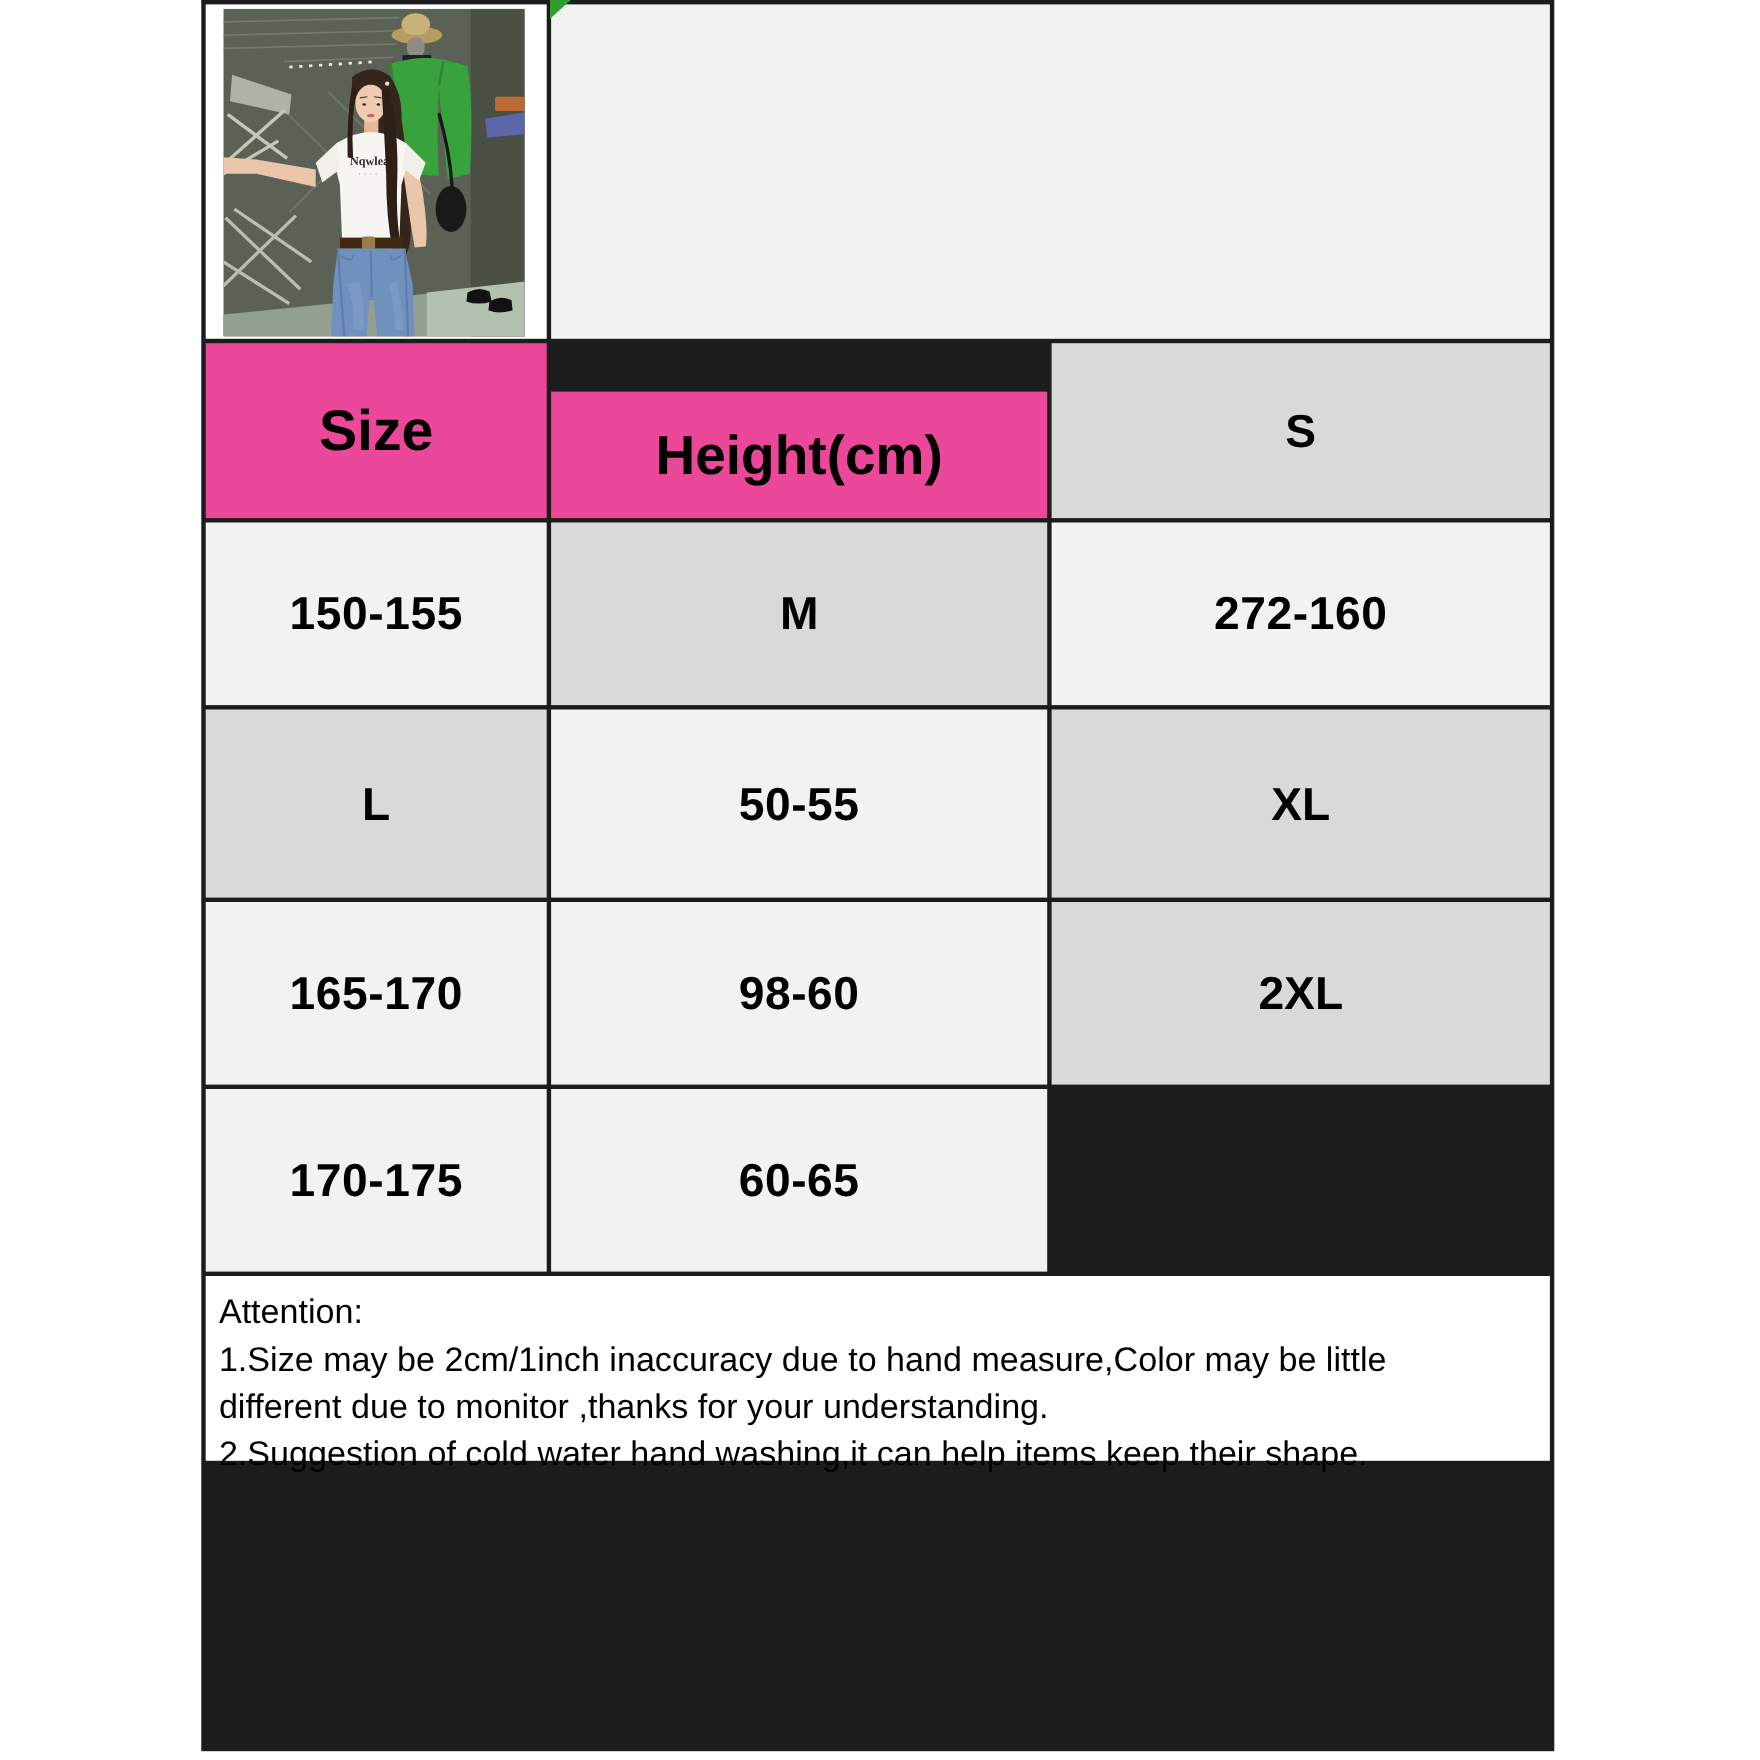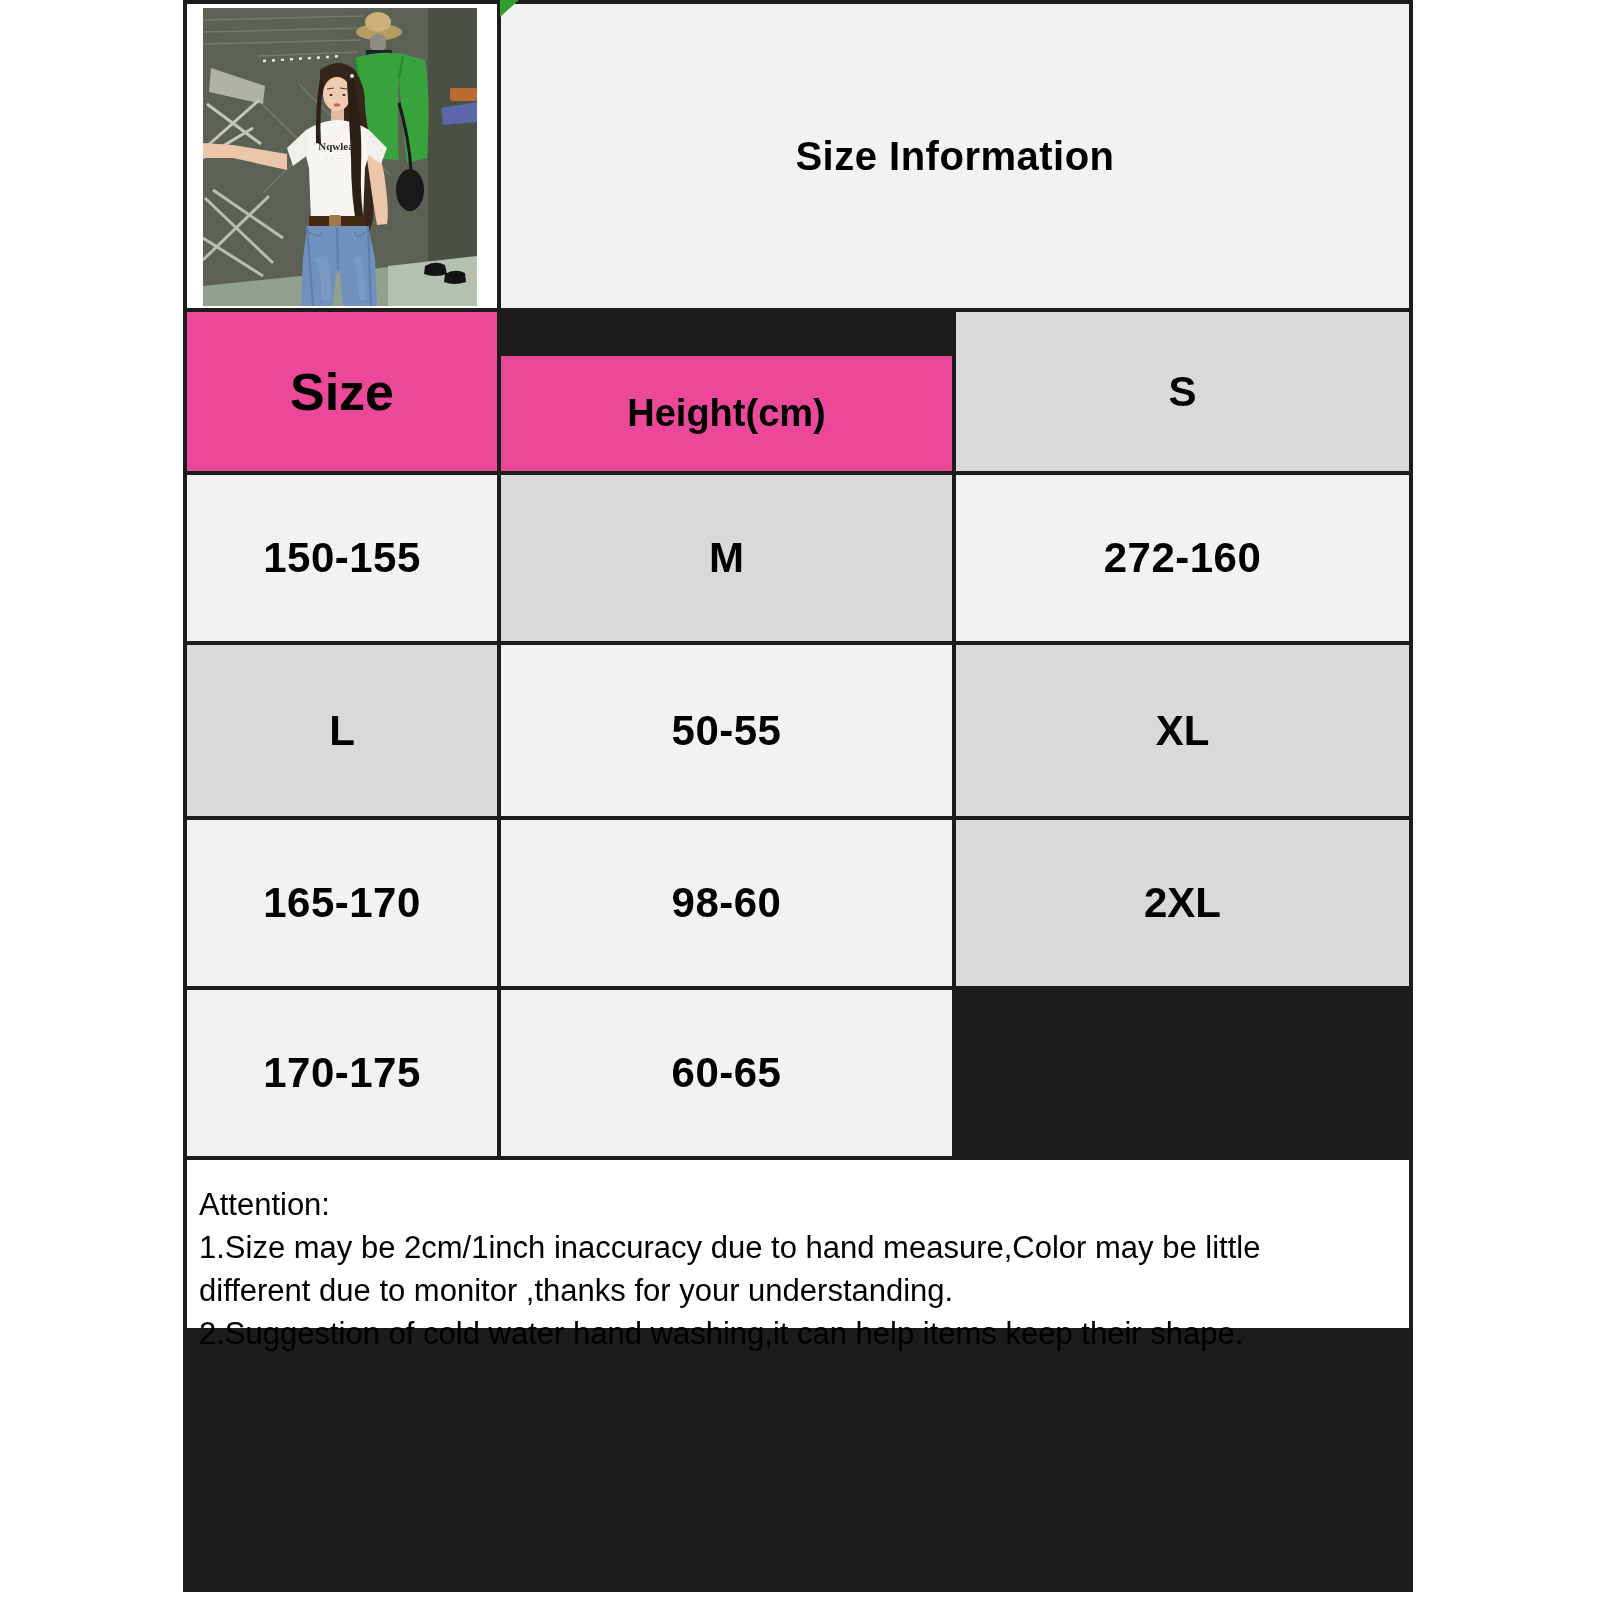--- a/index.html
+++ b/index.html
@@ -15,25 +15,25 @@
     grid-template-rows:304px 159px 166px 171px 166px 166px 168px 256px;
   }
   .cell{display:flex;align-items:center;justify-content:center;}
   .photo-cell{background:#ffffff;box-sizing:border-box;padding:4px 20px 2px 16px;}
   .photo-cell svg{display:block;width:274px;height:298px;}
   .title-cell{grid-column:2/4;background:#f2f2f2;position:relative;font-weight:bold;font-size:40px;letter-spacing:0.5px;}
   .green-flag{position:absolute;top:-4px;left:-1px;width:0;height:0;
     border-top:17px solid #2f9e2f;border-right:19px solid transparent;}
   .hdr{background:#ec4899;font-weight:bold;}
   .hdr-size{font-size:52px;}
-  .hdr-unit{font-size:38px;margin-top:44px;}
+  .hdr-unit{font-size:50px;margin-top:44px;}
   .size-cell{background:#d9d9d9;font-weight:bold;font-size:42px;}
   .data-cell{background:#f2f2f2;font-weight:bold;font-size:42px;letter-spacing:0.5px;text-align:right;}
   .attention{grid-column:1/4;background:#ffffff;box-sizing:border-box;
-    padding:23px 12px;font-size:31px;line-height:43px;display:block;}
+    padding:11px 12px;font-size:31px;line-height:43px;display:block;}
   .attention div{white-space:nowrap;}
 </style>
 </head>
 <body>
 
 <div class="canvas">
   <div class="sheet">
 
     <div class="photo-cell">
       <svg viewBox="0 0 274 298" preserveAspectRatio="none">
@@ -117,21 +117,20 @@
           <path d="M106 224 Q118 232 118 224" stroke="#5d7dab" stroke-width="1.5" fill="none"></path>
           <path d="M162 224 Q152 232 152 224" stroke="#5d7dab" stroke-width="1.5" fill="none"></path>
           <path d="M112 250 Q120 270 118 292 L128 292 Q128 266 124 248 Z" fill="#86a1ca" opacity="0.5"></path>
           <path d="M150 250 Q156 270 156 292 L164 292 Q162 266 158 248 Z" fill="#86a1ca" opacity="0.5"></path>
         </g>
       </svg>
     </div>
 
     <div class="cell title-cell">
       <span class="green-flag"></span>
-      <span>Size Information</span>
     </div>
 
     <div class="cell hdr hdr-size">Size</div>
     <div class="cell hdr hdr-unit">Height(cm)</div>
 
     <div class="cell size-cell">S</div>
     <div class="cell data-cell">150-155</div>
 
     <div class="cell size-cell">M</div>
     <div class="cell data-cell">272-160</div>

